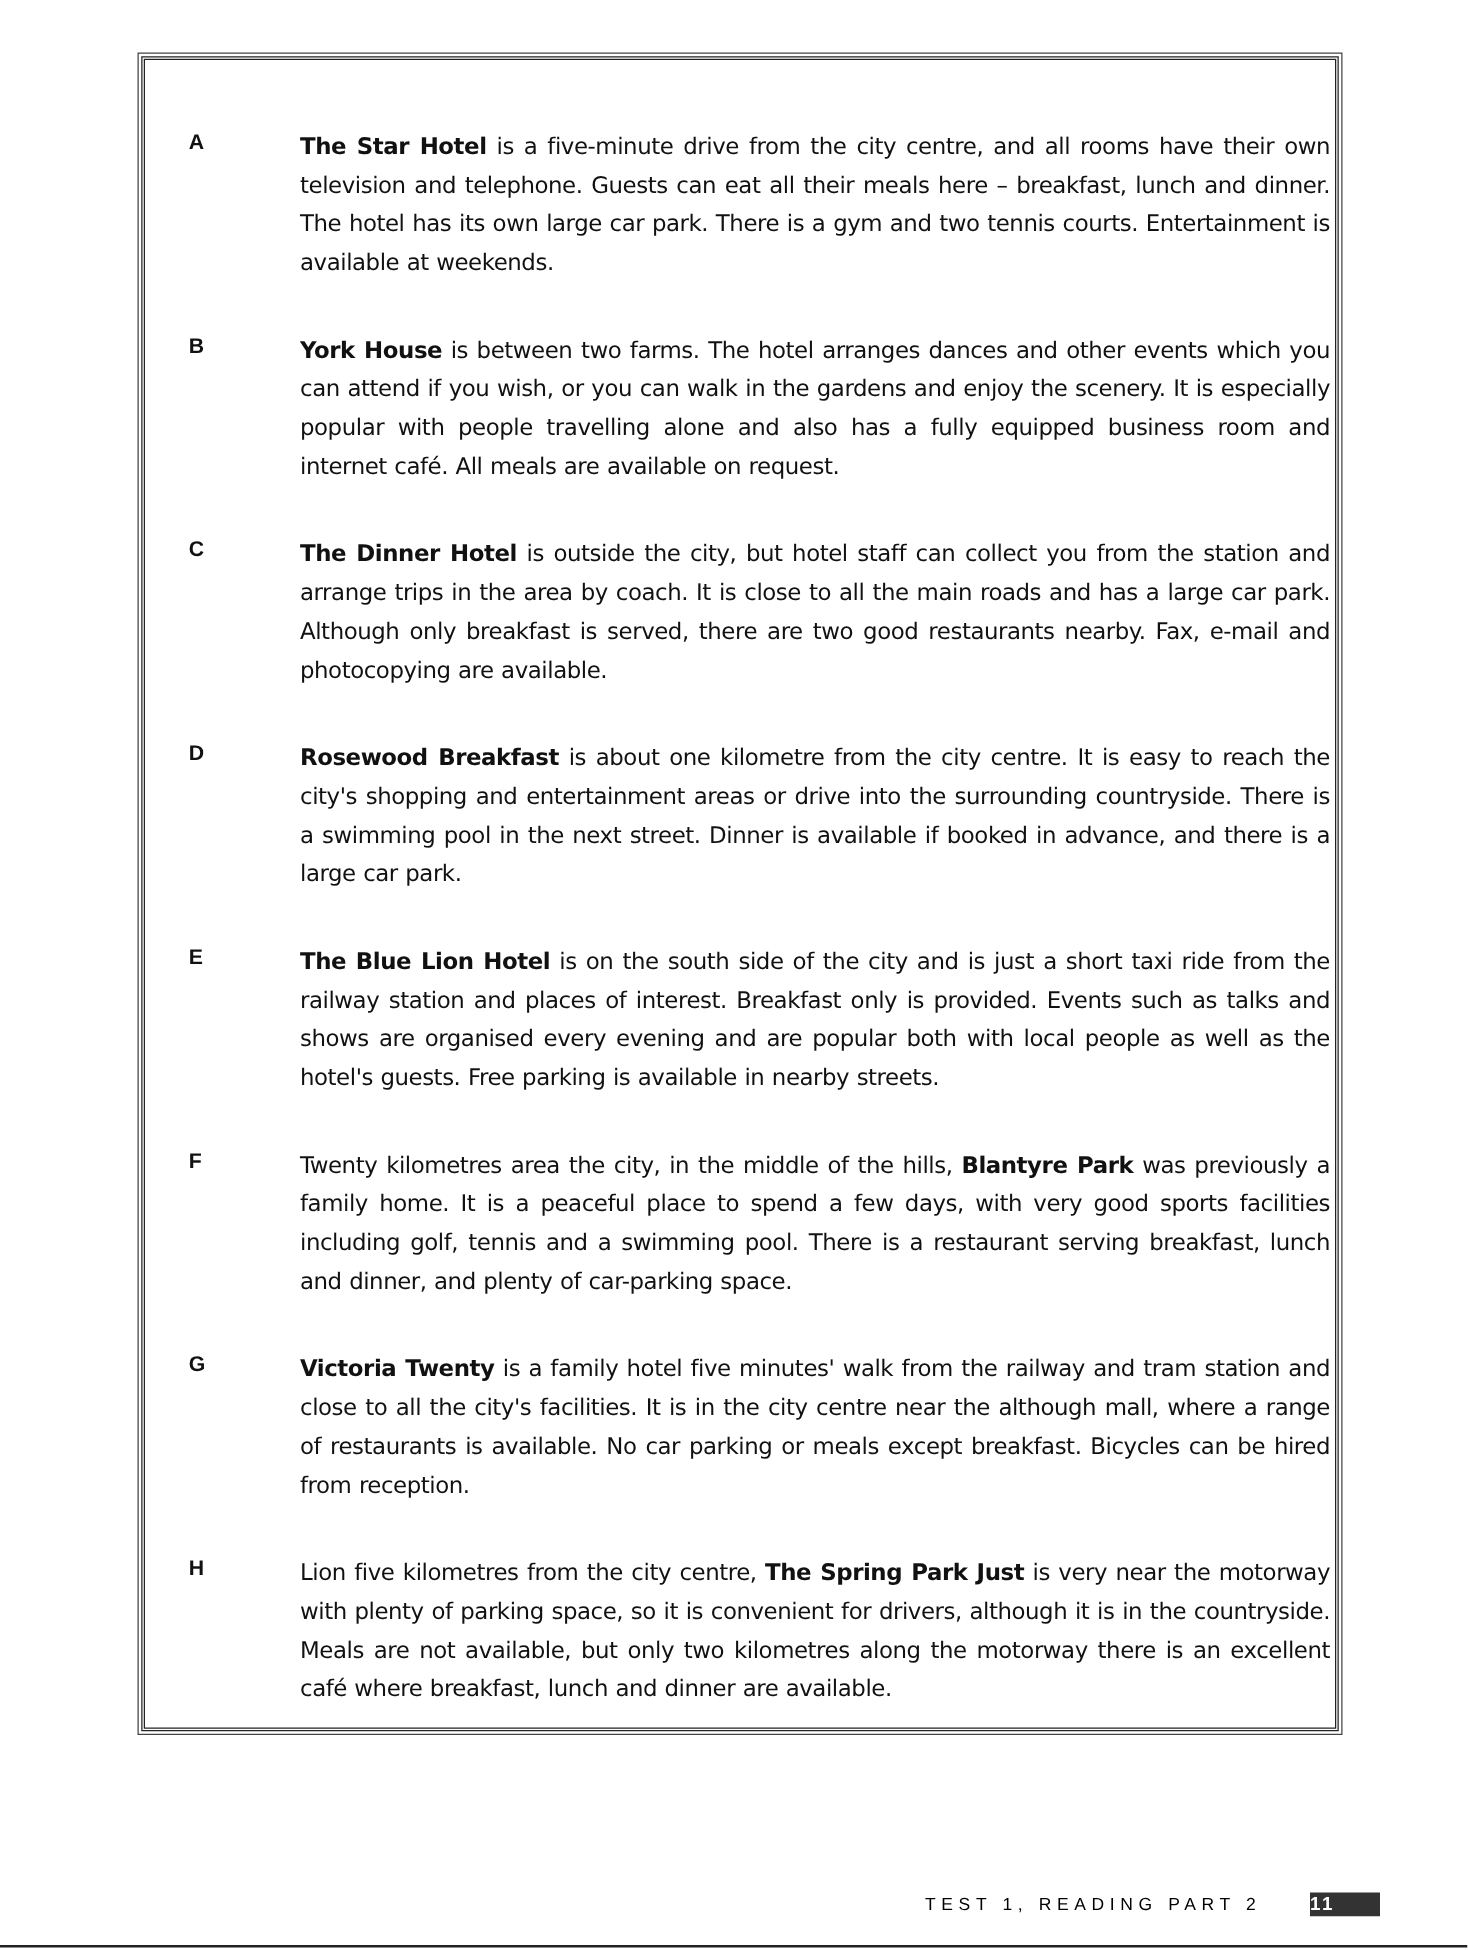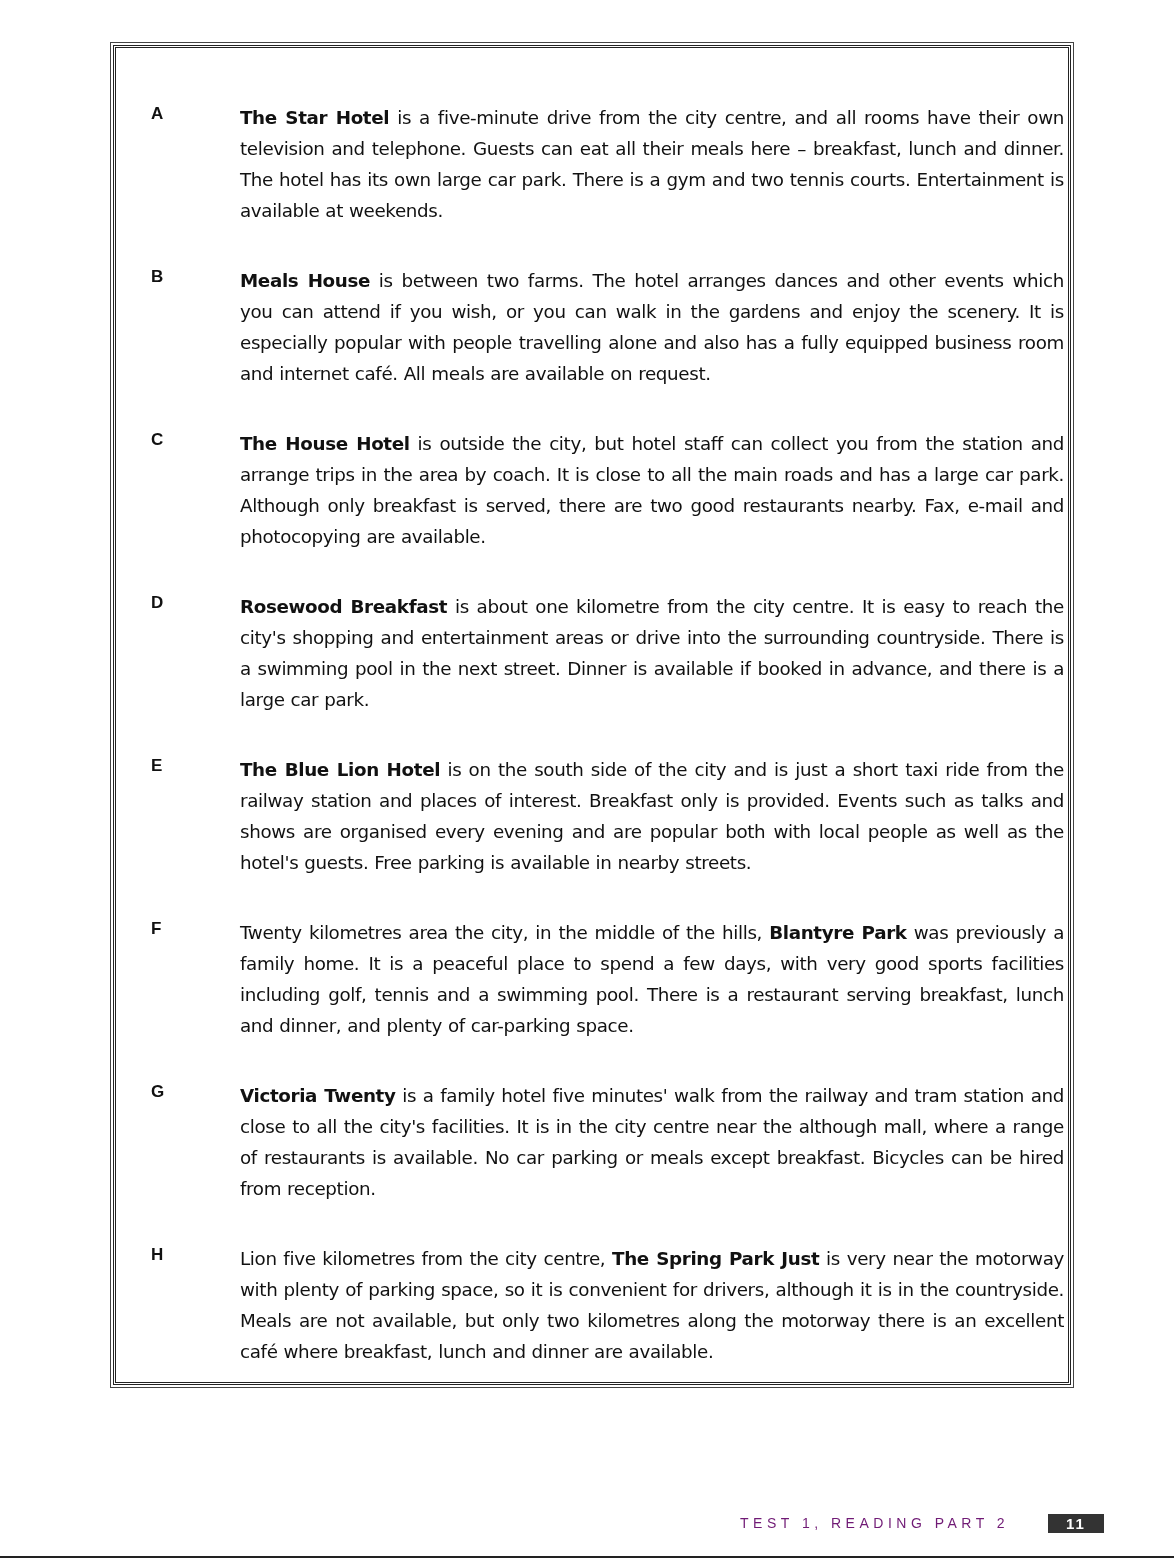--- a/index.html
+++ b/index.html
@@ -15,44 +15,44 @@
     font-weight:bold; font-size:17px; color:#111;
   }
   .text {
     position:absolute; left:124px; width:824px;
     font-family:"DejaVu Sans", sans-serif; font-size:18.3px; line-height:31px;
     text-align:justify; letter-spacing:-0.35px; word-spacing:0.5px;
   }
   .text b { font-weight:bold;margin-top:14px; }
   .footer-label {
     position:absolute; left:740px; top:1515px;
-    font-family:"Liberation Sans", sans-serif; font-size:14px; letter-spacing:4.5px; color:#701a75;
+    font-family:"Liberation Sans", sans-serif; font-size:14px; letter-spacing:4.5px; color:#000000;
   }
   .page-num {
     position:absolute; left:1048px; top:1514px; width:56px; height:19px;
     background:#333; color:#fff; font-family:"Liberation Sans", sans-serif;
-    font-weight:bold; font-size:15px; line-height:19px; text-align:center; letter-spacing:2px;
+    font-weight:bold; font-size:15px; line-height:19px; letter-spacing:2px;
   }
   .bottom-rule { position:absolute; left:0; top:1556px; width:1174px; height:2px; background:#222; }
 </style>
 </head>
 <body>
 
 <div class="frame">
   <div class="entry" style="top:54px">
     <span class="letter">A</span>
     <div class="text"><span></span><b>The Star Hotel</b><span> is a five-minute drive from the city centre, and all rooms have their own television and telephone. Guests can eat all their meals here – breakfast, lunch and dinner. The hotel has its own large car park. There is a gym and two tennis courts. Entertainment is available at weekends.</span></div>
   </div>
   <div class="entry" style="top:217px">
     <span class="letter">B</span>
-    <div class="text"><span></span><b>Meals House</b><span> is between two farms. The hotel arranges dances and other events which you can attend if you wish, or you can walk in the gardens and enjoy the scenery. It is especially popular with people travelling alone and also has a fully equipped business room and internet café. All meals are available on request.</span></div>
+    <div class="text"><span></span><b>York House</b><span> is between two farms. The hotel arranges dances and other events which you can attend if you wish, or you can walk in the gardens and enjoy the scenery. It is especially popular with people travelling alone and also has a fully equipped business room and internet café. All meals are available on request.</span></div>
   </div>
   <div class="entry" style="top:380px">
     <span class="letter">C</span>
-    <div class="text"><span></span><b>The House Hotel</b><span> is outside the city, but hotel staff can collect you from the station and arrange trips in the area by coach. It is close to all the main roads and has a large car park. Although only breakfast is served, there are two good restaurants nearby. Fax, e-mail and photocopying are available.</span></div>
+    <div class="text"><span></span><b>The Dinner Hotel</b><span> is outside the city, but hotel staff can collect you from the station and arrange trips in the area by coach. It is close to all the main roads and has a large car park. Although only breakfast is served, there are two good restaurants nearby. Fax, e-mail and photocopying are available.</span></div>
   </div>
   <div class="entry" style="top:543px">
     <span class="letter">D</span>
     <div class="text"><span></span><b>Rosewood Breakfast</b><span> is about one kilometre from the city centre. It is easy to reach the city's shopping and entertainment areas or drive into the surrounding countryside. There is a swimming pool in the next street. Dinner is available if booked in advance, and there is a large car park.</span></div>
   </div>
   <div class="entry" style="top:706px">
     <span class="letter">E</span>
     <div class="text"><span></span><b>The Blue Lion Hotel</b><span> is on the south side of the city and is just a short taxi ride from the railway station and places of interest. Breakfast only is provided. Events such as talks and shows are organised every evening and are popular both with local people as well as the hotel's guests. Free parking is available in nearby streets.</span></div>
   </div>
   <div class="entry" style="top:869px">

